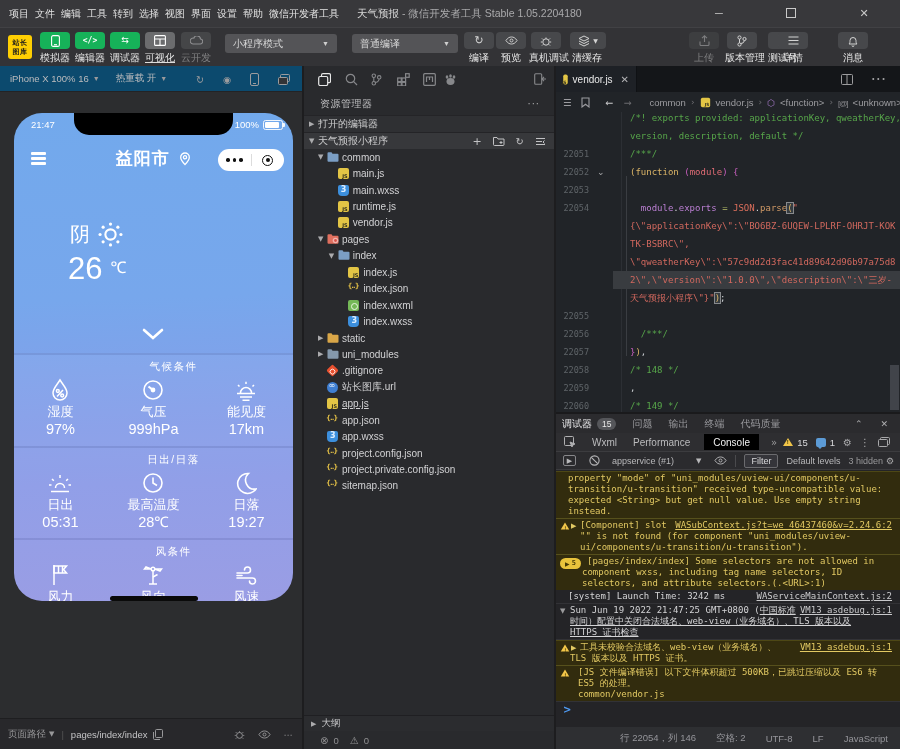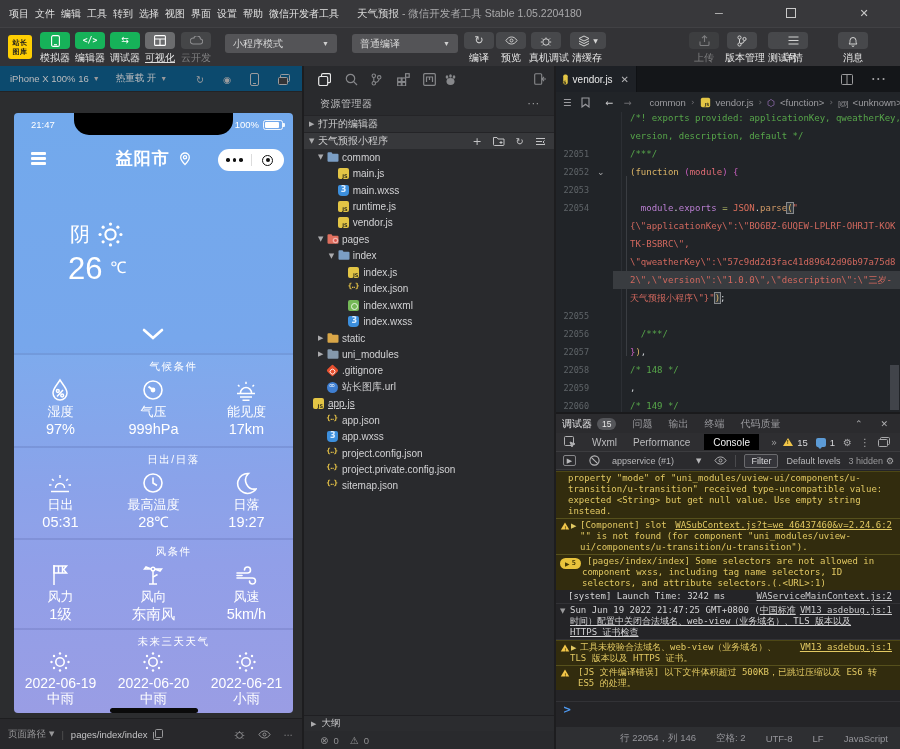--- a/index.html
+++ b/index.html
@@ -47,21 +47,21 @@
 .sim-toolbar .c { font-size:7px; color:#9a9a9c; margin-left:4px; }
 .simicons { position:absolute; top:0; height:26px; display:flex; align-items:center; gap:19px; left:196px; color:#9c9c9e; }
 .sim-bottombar { position:absolute; left:0; bottom:0; width:100%; height:31px; background:#28282b; border-top:1px solid #1e1e20; display:flex; align-items:center; font-size:9.5px; color:#98989a; }
 .sim-bottombar .pp { margin-left:8px; }
 .sim-bottombar .caret { font-size:7px; margin-left:3px; }
 .sim-bottombar .divider { margin:0 7px; color:#555; }
 .sim-bottombar .path { color:#c4c4c6; }
 .sim-bottombar .right-icons { margin-left:auto; margin-right:8px; display:flex; gap:13px; align-items:center; }
 
 
-#phone { position:absolute; left:14px; top:47px; width:279px; height:600px; border-radius:4px; overflow:hidden;
+#phone { position:absolute; left:14px; top:47px; width:279px; height:488px; border-radius:28px; overflow:hidden;
   background:linear-gradient(178deg,#72a9ec 0%, #77a7ec 38%, #8c9ae7 75%, #9598e3 100%); color:#fff; }
 #notch { position:absolute; left:60px; top:0; width:159px; height:22px; background:#000; border-radius:0 0 15px 15px; }
 .pstatus { position:absolute; top:6px; left:0; width:100%; height:14px; font-size:9.5px; }
 .pstatus .time { position:absolute; left:17px; top:0; }
 .pstatus .batt { position:absolute; right:10px; top:0; display:flex; align-items:center; gap:4px; }
 .battery { width:20px; height:10px; border:1px solid rgba(255,255,255,.9); border-radius:2.5px; position:relative; }
 .battery::after { content:""; position:absolute; left:1px; top:1px; bottom:1px; width:14px; background:#fff; border-radius:1px; }
 .battery::before { content:""; position:absolute; right:-3px; top:2.5px; width:2px; height:4px; background:rgba(255,255,255,.9); border-radius:0 1px 1px 0; }
 .pnav { position:absolute; top:34px; left:0; width:100%; height:26px; }
 .hamburger { position:absolute; left:17px; top:5px; width:15px; }
@@ -856,21 +856,21 @@
         </span>
         <span>.gitignore</span>
       </div>
       <div class="trow" style="padding-left: 14px;">
         <span class="chev g"></span>
         <span class="ficon">
           <span class="fi fi-link"></span>
         </span>
         <span>站长图库.url</span>
       </div>
-      <div class="trow" style=" text-decoration: underline;">
+      <div class="trow" style="padding-left: 14px; text-decoration: underline;">
         <span class="chev g"></span>
         <span class="ficon">
           <span class="fi fi-js"></span>
         </span>
         <span>app.js</span>
       </div>
       <div class="trow" style="padding-left: 14px;">
         <span class="chev g"></span>
         <span class="ficon">
           <span class="fi fi-json"></span>
@@ -1089,20 +1089,21 @@
           <span class="mark g" style="left:15px;font-size:7px">▶</span>
           <div class="line" style="padding-left:24px"><span class="link">VM13 asdebug.js:1</span><span class="">工具未校验合法域名、web-view（业务域名）、</span></div>
           <div class="line" style="padding-left:14px"><span class="">TLS 版本以及 HTTPS 证书。</span></div>
         </div>
         <div class="cmsg warn">
           <span class="micon">
             <span class="warn-tri" style="transform:scale(.85)"></span>
           </span>
           <div class="line" style="padding-left:22px"><span class="">[JS 文件编译错误] 以下文件体积超过 500KB，已跳过压缩以及 ES6 转</span></div>
           <div class="line" style="padding-left:22px"><span class="">ES5 的处理。</span></div>
+          <div class="line" style="padding-left:22px"><span class="">common/vendor.js</span></div>
         </div>
       </div>
     <div id="console-prompt">
         <span class="pr g">&gt;</span>
       </div>
   </div>
 </div>
 
 <div id="statusbar">
     <span>行 22054，列 146</span>

